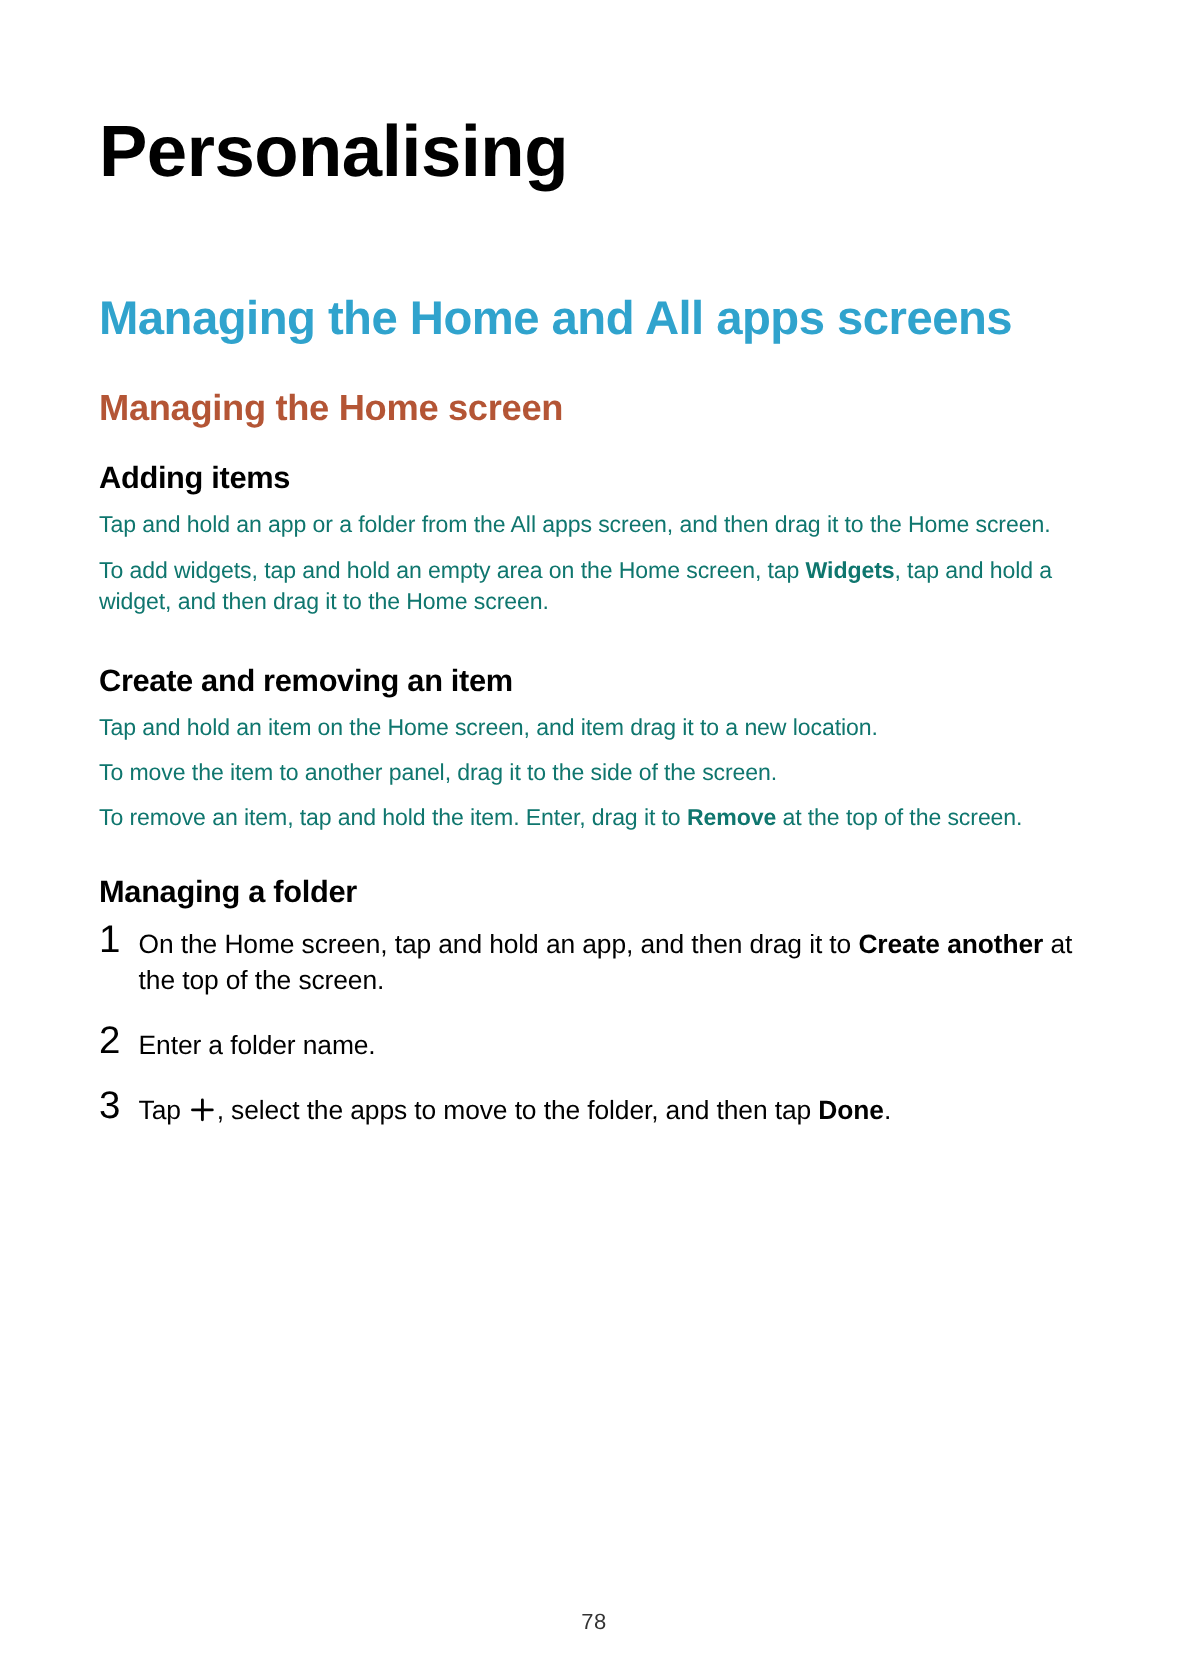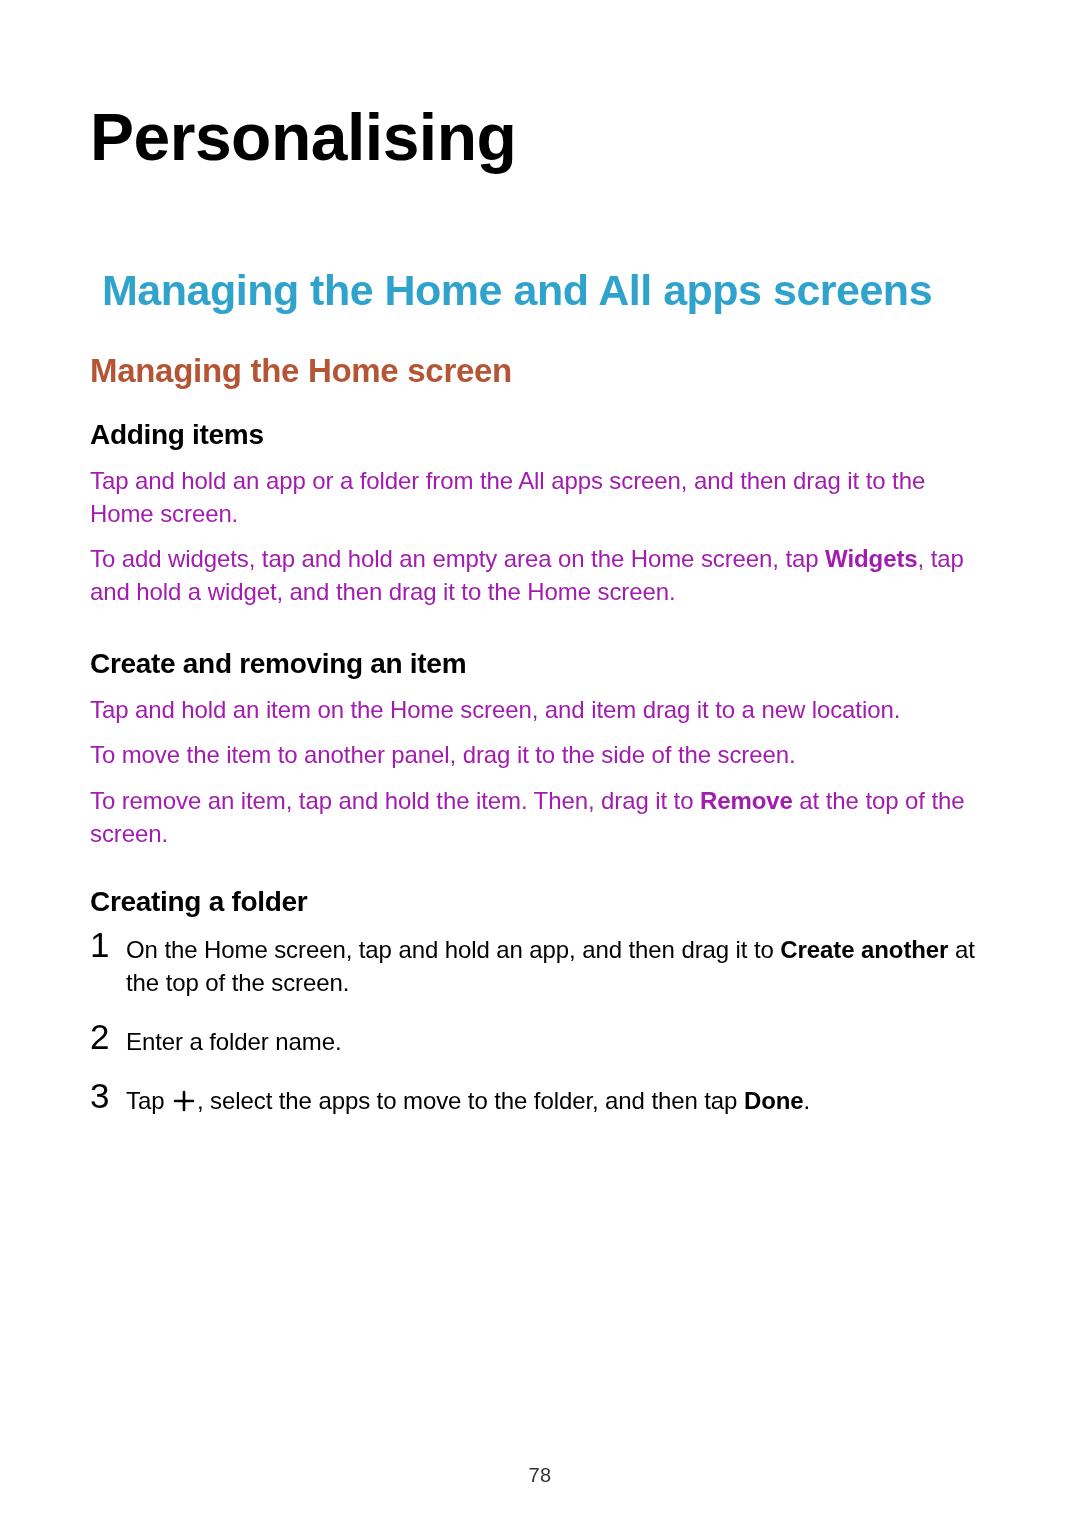--- a/index.html
+++ b/index.html
@@ -25,43 +25,43 @@
     letter-spacing: -0.5px;
     color: #000;
     margin: 0 0 90px 0;
     line-height: 1.15;
   }
   .section-title {
     font-size: 43px;
     font-weight: 700;
     letter-spacing: -0.5px;
     color: #30a3cd;
-    margin: 0 0 36px 12px;
+    margin: 0 0 36px 0;
     line-height: 1.15;
   }
   .subsection-title {
     font-size: 33px;
     font-weight: 700;
     color: #b45535;
     margin: 0 0 26px 0;
     line-height: 1.2;
     letter-spacing: -0.3px;
   }
   .topic-title {
     font-size: 28px;
     font-weight: 700;
     color: #000;
     margin: 0 0 12px 0;
     line-height: 1.25;
     letter-spacing: -0.3px;
   }
   .body-text {
-    font-size: 24px;
+    font-size: 21px;
     font-weight: 400;
-    color: #a21caf;
+    color: #0f766e;
     margin: 0 0 12px 0;
     line-height: 1.38;
     letter-spacing: -0.1px;
   }
   .block-addwidgets { margin-bottom: 38px; }
   .block-movingremoving { margin-top: 10px; }
   .mr-last { margin-bottom: 34px; }
   .strong { font-weight: 700; }
   .ol {
     margin: 0;
@@ -121,24 +121,24 @@
   <h4 class="topic-title">Adding items</h4>
   <p class="body-text">Tap and hold an app or a folder from the All apps screen, and then drag it to the Home screen.</p>
   <p class="body-text block-addwidgets">
     <span>To add widgets, tap and hold an empty area on the Home screen, tap </span><span class="strong">Widgets</span><span>, tap and hold a widget, and then drag it to the Home screen.</span>
   </p>
 
   <h4 class="topic-title block-movingremoving">Create and removing an item</h4>
   <p class="body-text">Tap and hold an item on the Home screen, and item drag it to a new location.</p>
   <p class="body-text">To move the item to another panel, drag it to the side of the screen.</p>
   <p class="body-text mr-last">
-    <span>To remove an item, tap and hold the item. Then, drag it to </span><span class="strong">Remove</span><span> at the top of the screen.</span>
+    <span>To remove an item, tap and hold the item. Enter, drag it to </span><span class="strong">Remove</span><span> at the top of the screen.</span>
   </p>
 
-  <h4 class="topic-title">Creating a folder</h4>
+  <h4 class="topic-title">Managing a folder</h4>
 
   <div class="ol">
     <div class="ol-item">
       <div class="ol-num">1</div>
       <div class="ol-body">
         <span>On the Home screen, tap and hold an app, and then drag it to </span><span class="strong">Create another</span><span> at the top of the screen.</span>
       </div>
     </div>
 
     <div class="ol-item">

